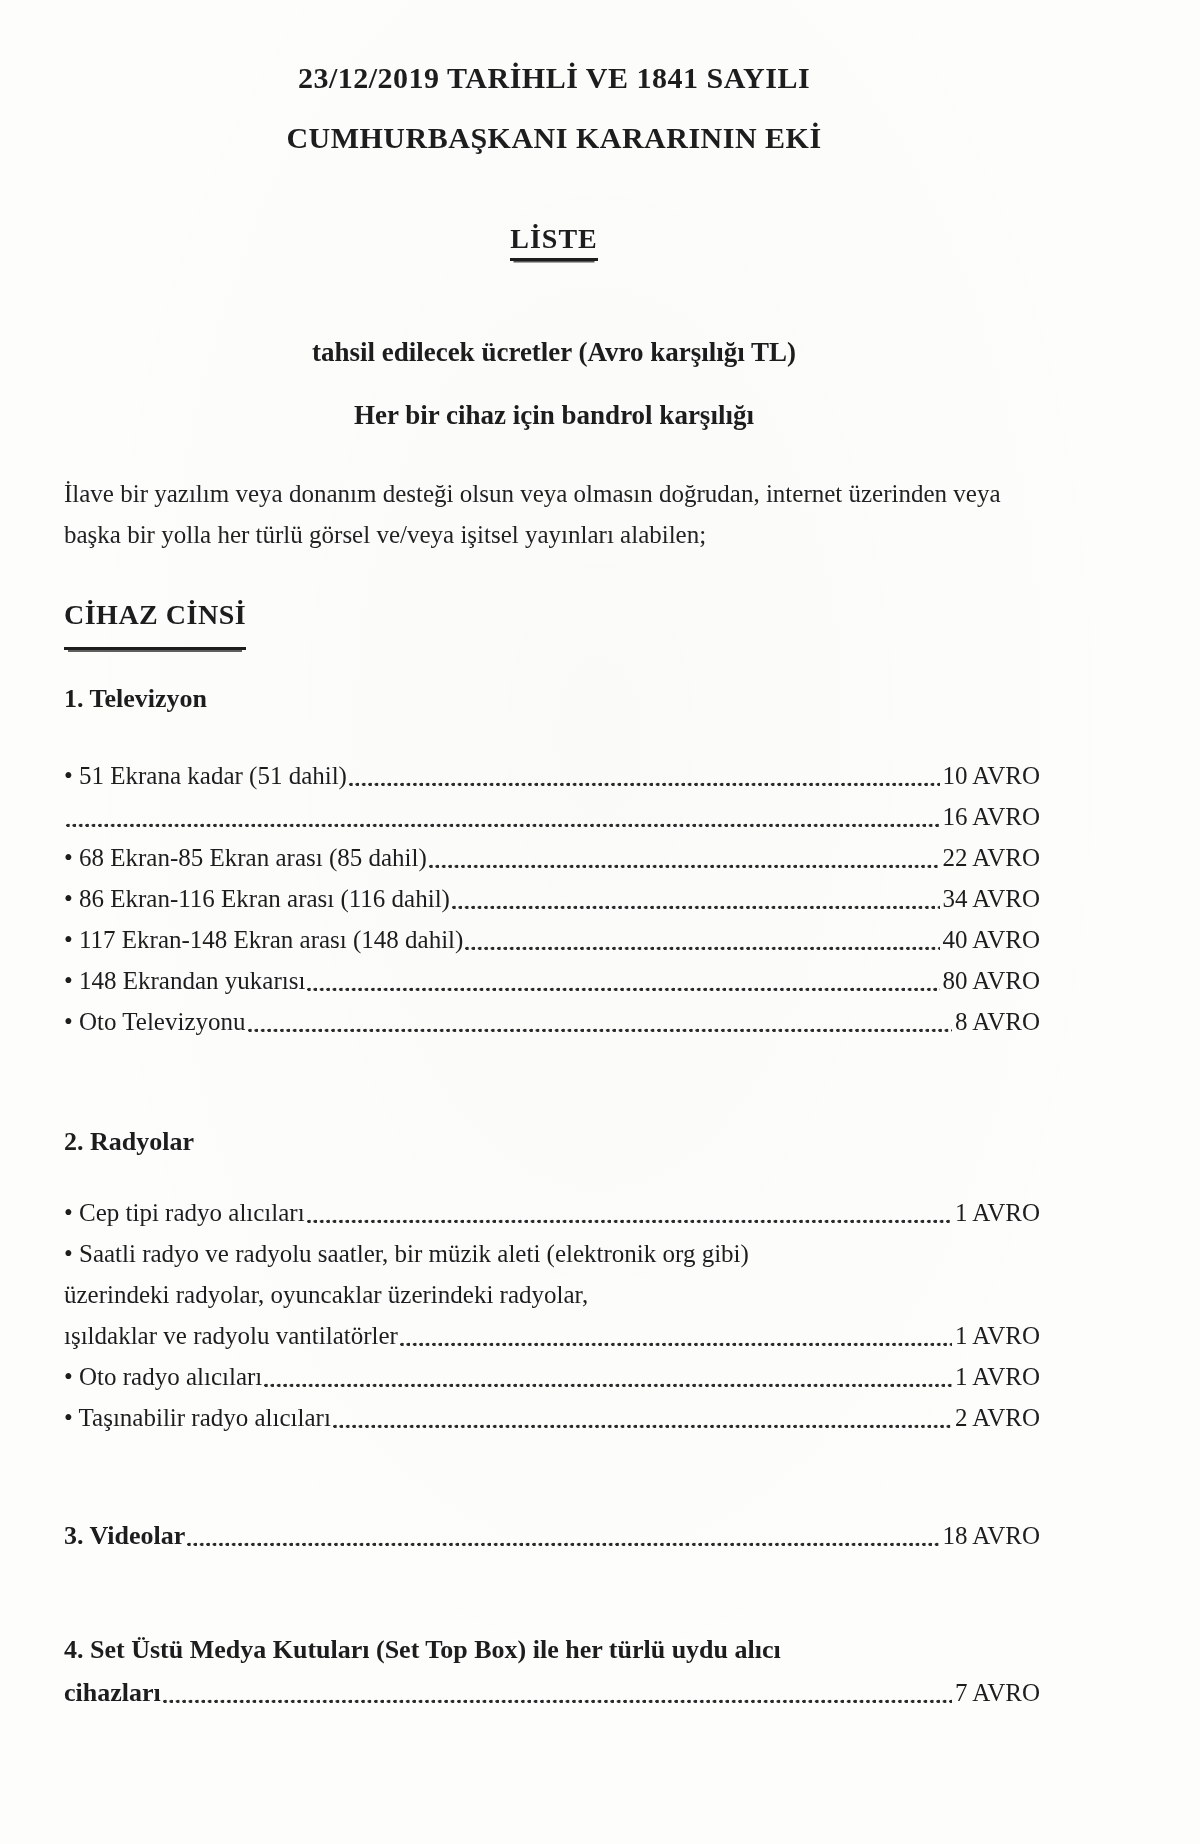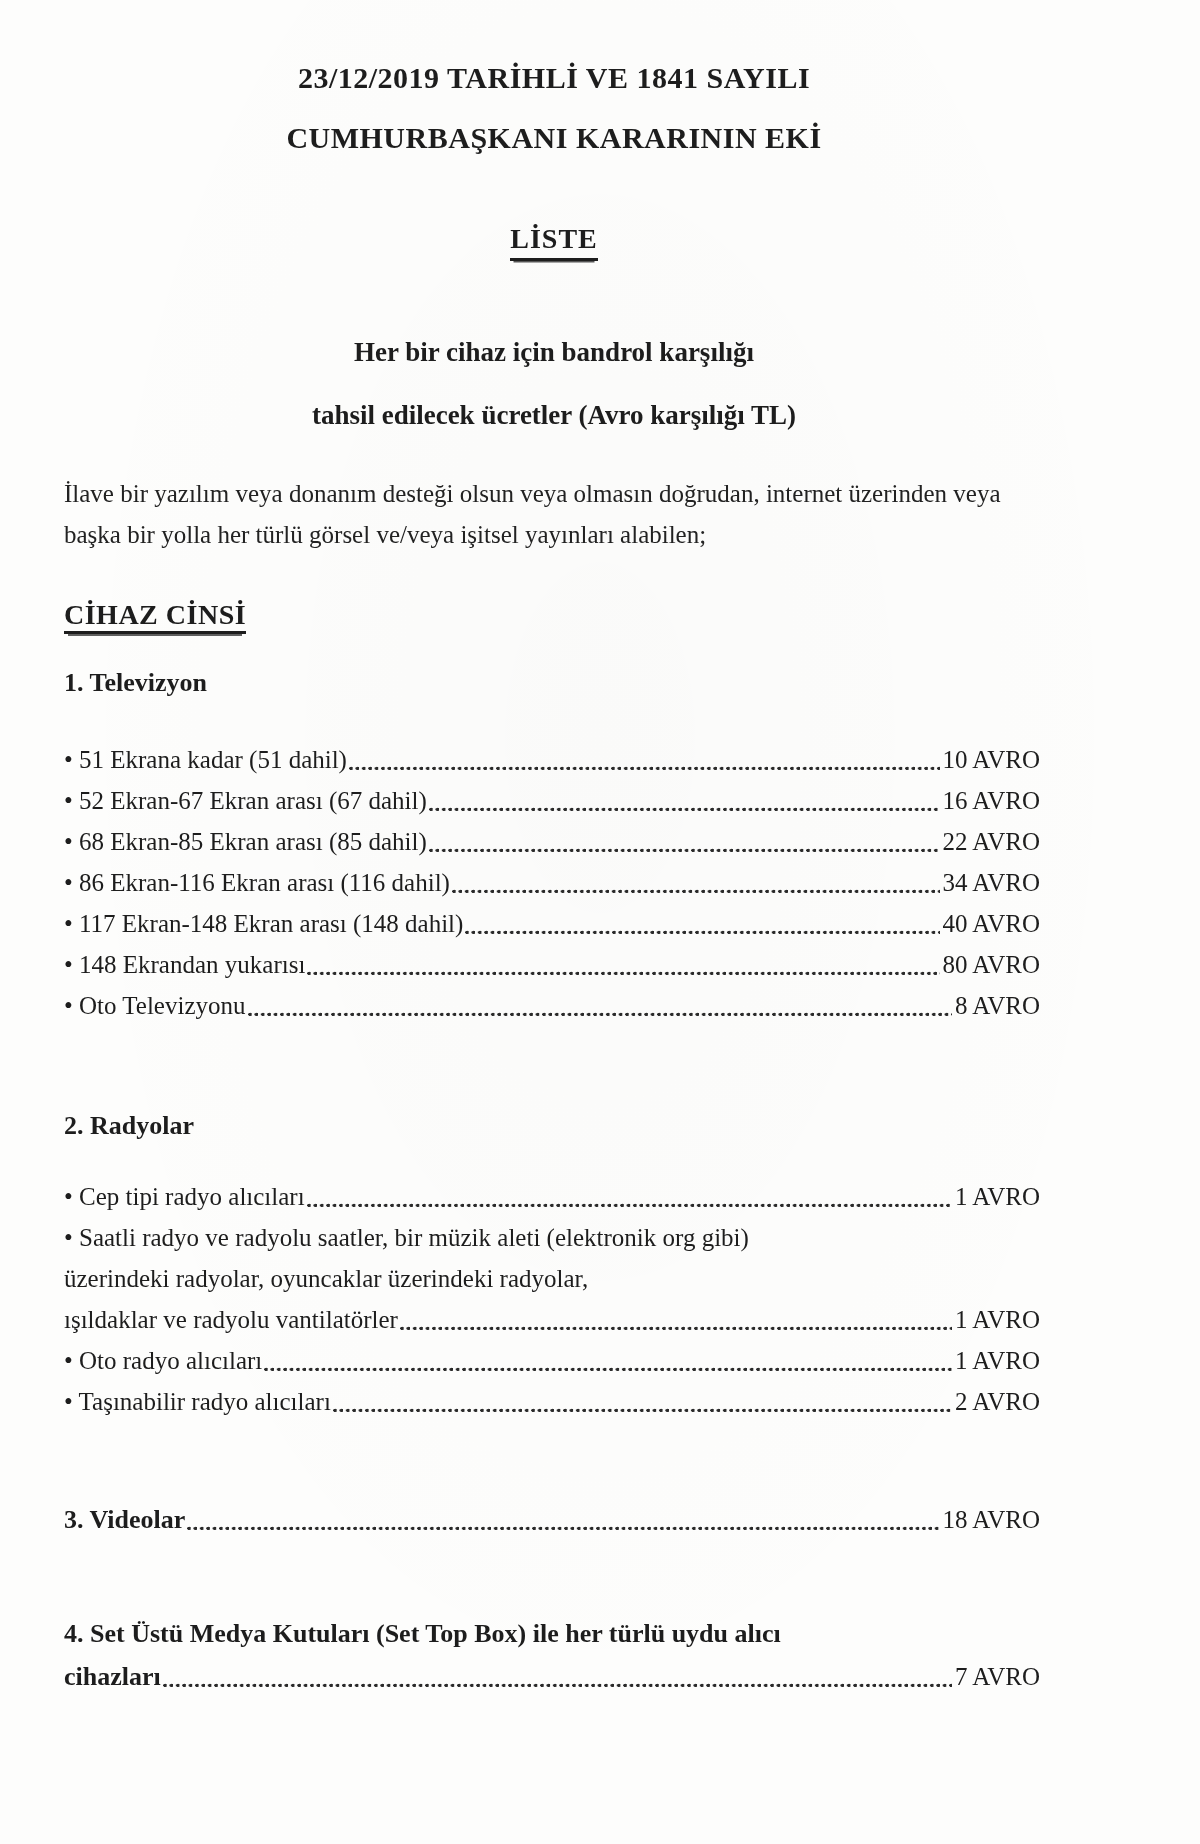--- a/index.html
+++ b/index.html
@@ -71,21 +71,21 @@
     color: #222;
   }
 
   
   .device-heading-wrap { margin-top: 44px; }
   .device-heading {
     display: inline-block;
     font-weight: 700;
     font-size: 28px;
     letter-spacing: 0.5px;
-    padding-bottom: 0;
+    padding-bottom: 16px;
     border-bottom: 3px solid #1d1d1d;
     box-shadow: 0 6px 0 -4px rgba(29,29,29,0.7);
   }
   .section-heading {
     font-weight: 700;
     font-size: 26px;
     line-height: 34px;
   }
   .sec-tv   { margin-top: 32px; }
   .sec-radio{ margin-top: 83px; }
@@ -132,43 +132,42 @@
     <div class="title-block">
       <div>23/12/2019 TARİHLİ VE 1841 SAYILI</div>
       <div>CUMHURBAŞKANI KARARININ EKİ</div>
     </div>
 
     <div class="liste-wrap">
       <span class="liste">LİSTE</span>
     </div>
 
     <div class="subtitle-block">
+      <div>tahsil edilecek ücretler (Avro karşılığı TL)</div>
       <div>Her bir cihaz için bandrol karşılığı</div>
-      <div>tahsil edilecek ücretler (Avro karşılığı TL)</div>
     </div>
 
     <div class="intro">
       <div>İlave bir yazılım veya donanım desteği olsun veya olmasın doğrudan, internet üzerinden veya</div>
       <div>başka bir yolla her türlü görsel ve/veya işitsel yayınları alabilen;</div>
     </div>
 
     <div class="device-heading-wrap">
       <span class="device-heading">CİHAZ CİNSİ</span>
     </div>
 
     <div class="sec-tv">
       <div class="section-heading">1. Televizyon</div>
       <div class="rows">
         <div class="row">
           <span class="label">• 51 Ekrana kadar (51 dahil)</span>
           <span class="dots"></span>
           <span class="price">10 AVRO</span>
         </div>
         <div class="row">
-          <span class="label">• 52 Ekran-67 Ekran arası (67 dahil)</span>
           <span class="dots"></span>
           <span class="price">16 AVRO</span>
         </div>
         <div class="row">
           <span class="label">• 68 Ekran-85 Ekran arası (85 dahil)</span>
           <span class="dots"></span>
           <span class="price">22 AVRO</span>
         </div>
         <div class="row">
           <span class="label">• 86 Ekran-116 Ekran arası (116 dahil)</span>

